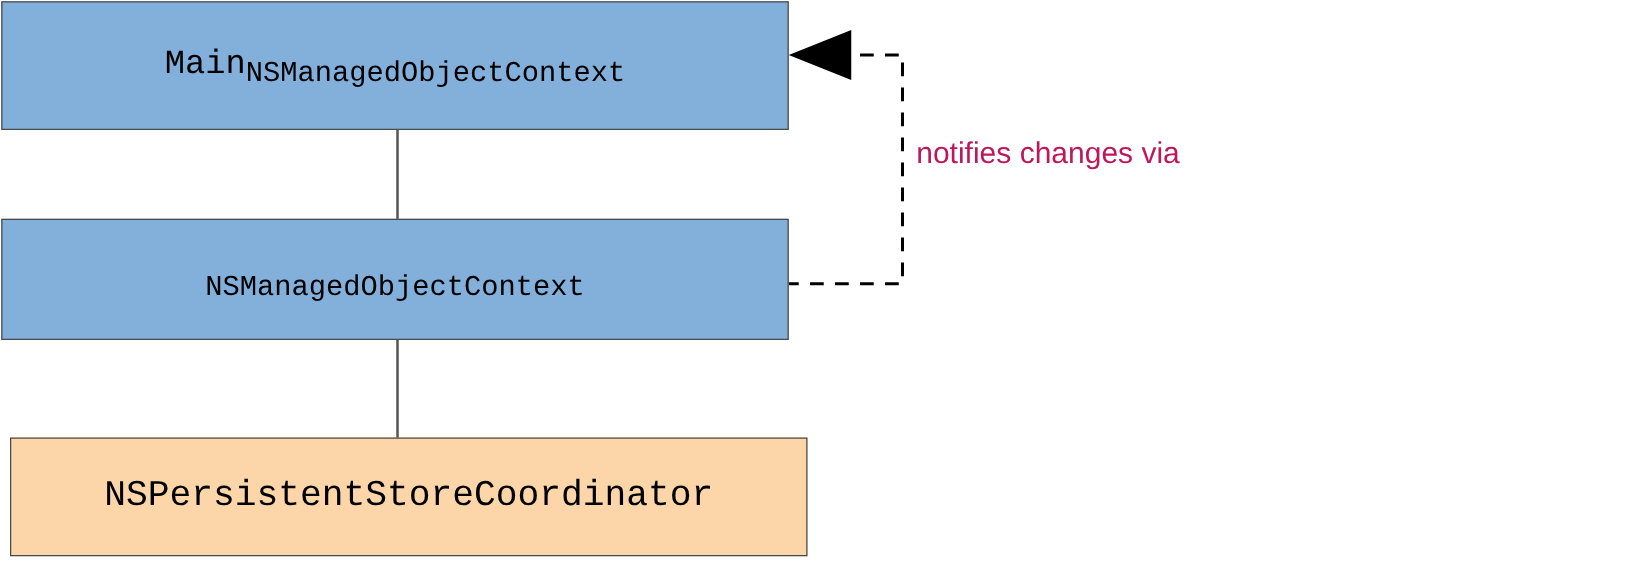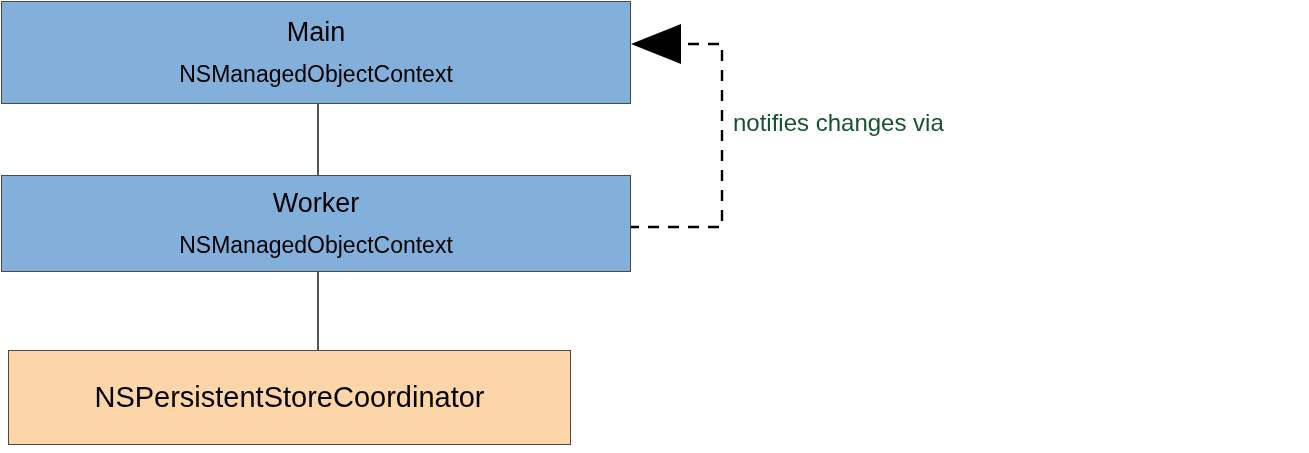--- a/index.html
+++ b/index.html
@@ -16,26 +16,27 @@
     width: 1309px;
     height: 453px;
     background: #ffffff;
     overflow: hidden;
   }
   .node {
     position: absolute;
     box-sizing: border-box;
     border: 1px solid #4a4a4a;
     display: flex;
-    flex-direction: column;
+    flex-direction: row;
     align-items: center;
     justify-content: center;
     color: #000000;
     text-align: center;
     line-height: 1.12;
+    font-family: Liberation Mono, monospace;
   }
   .node-title {
     font-size: 27px;
     letter-spacing: 0px;
   }
   .node-sub {
     font-size: 23px;
     letter-spacing: 0px;
     margin-top: 15px;
   }
@@ -52,21 +53,21 @@
   #node-worker {
     left: 1px;
     top: 175px;
     width: 630px;
     height: 97px;
     background: #83afdb;
   }
   #node-coordinator {
     left: 8px;
     top: 350px;
-    width: 563px;
+    width: 638px;
     height: 95px;
     background: #fcd5a8;
   }
   .connector {
     position: absolute;
     background: #555555;
     width: 2px;
   }
   #connector-main-worker {
     left: 317px;
@@ -84,21 +85,21 @@
     top: 0;
     width: 1309px;
     height: 453px;
     pointer-events: none;
   }
   #notify-label {
     position: absolute;
     left: 733px;
     top: 108px;
     width: 570px;
-    color: #14532d;
+    color: #be185d;
     font-size: 24px;
     line-height: 1.27;
     white-space: nowrap;
   }
   .notify-line { display: block; }
 </style>
 </head>
 <body>
 
 <div id="canvas">
@@ -111,21 +112,20 @@
     <path d="M 648 44 L 722 44 L 722 227 L 631 227" fill="none" stroke="#000000" stroke-width="2.4" stroke-dasharray="11,9"></path>
     <polygon points="631,44 681,24 681,64" fill="#000000"></polygon>
   </svg>
 
   <div class="node" id="node-main">
     <div class="node-title">Main</div>
     <div class="node-sub">NSManagedObjectContext</div>
   </div>
 
   <div class="node" id="node-worker">
-    <div class="node-title">Worker</div>
     <div class="node-sub">NSManagedObjectContext</div>
   </div>
 
   <div class="node" id="node-coordinator">
     <div class="node-single">NSPersistentStoreCoordinator</div>
   </div>
 
   <div id="notify-label">
     <span class="notify-line">notifies changes via</span>
   </div>

